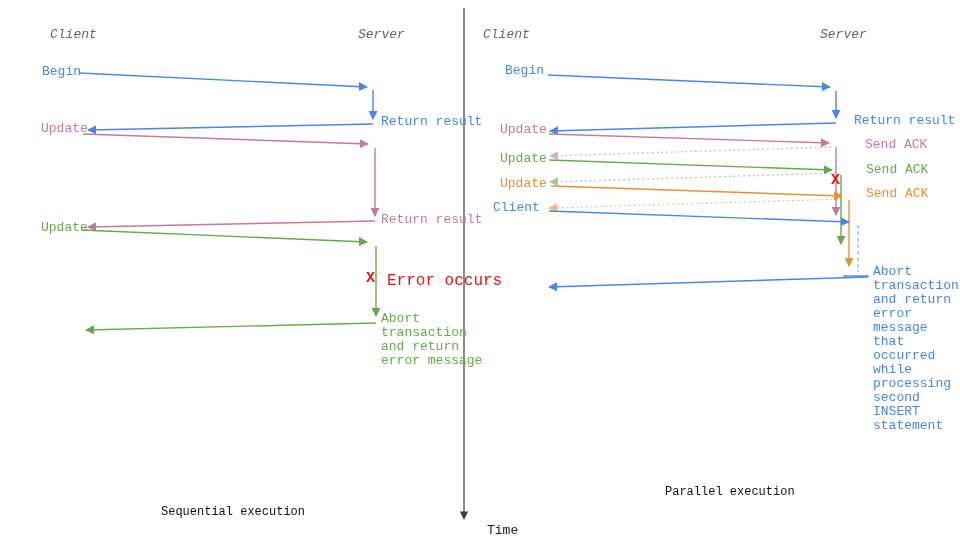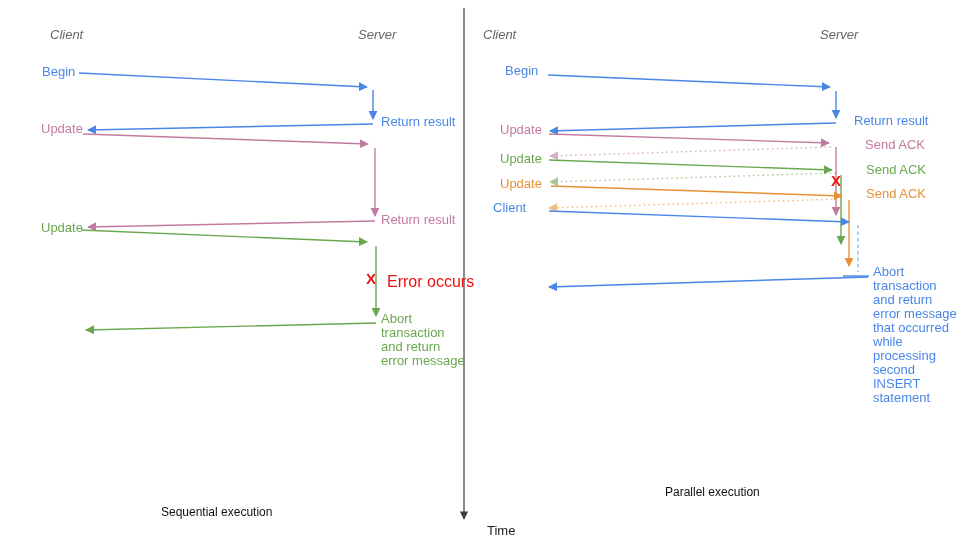--- a/index.html
+++ b/index.html
@@ -1,17 +1,17 @@
 <!DOCTYPE html>
 <html style="--blue: #4a86e8; --pink: #c27ba0; --green: #6aa84f; --orange: #e69138; --red: #ee1111; --header_gray: #666666; --axis: #3d3d3d; --caption: #111111;"><head>
 <meta charset="utf-8">
 <style>
   html,body{margin:0;padding:0;background:#fff;}
   .stage{position:relative;width:960px;height:540px;background:#ffffff;
-         font-family:Liberation Sans, sans-serif;overflow:hidden;}
+         font-family:Liberation Mono, monospace;overflow:hidden;}
   svg.arrows{position:absolute;left:0;top:0;width:960px;height:540px;}
   line{stroke-width:1.4;fill:none;}
   .st-blue{stroke:var(--blue);}
   .st-pink{stroke:var(--pink);}
   .st-green{stroke:var(--green);}
   .st-orange{stroke:var(--orange);}
   .st-axis{stroke:var(--axis);stroke-width:1.2;}
   .dotted{stroke-dasharray:1.6 3.2;opacity:.6;}
   .dashed{stroke-dasharray:3.5 3;opacity:.6;}
   .fl-blue{fill:var(--blue);}

